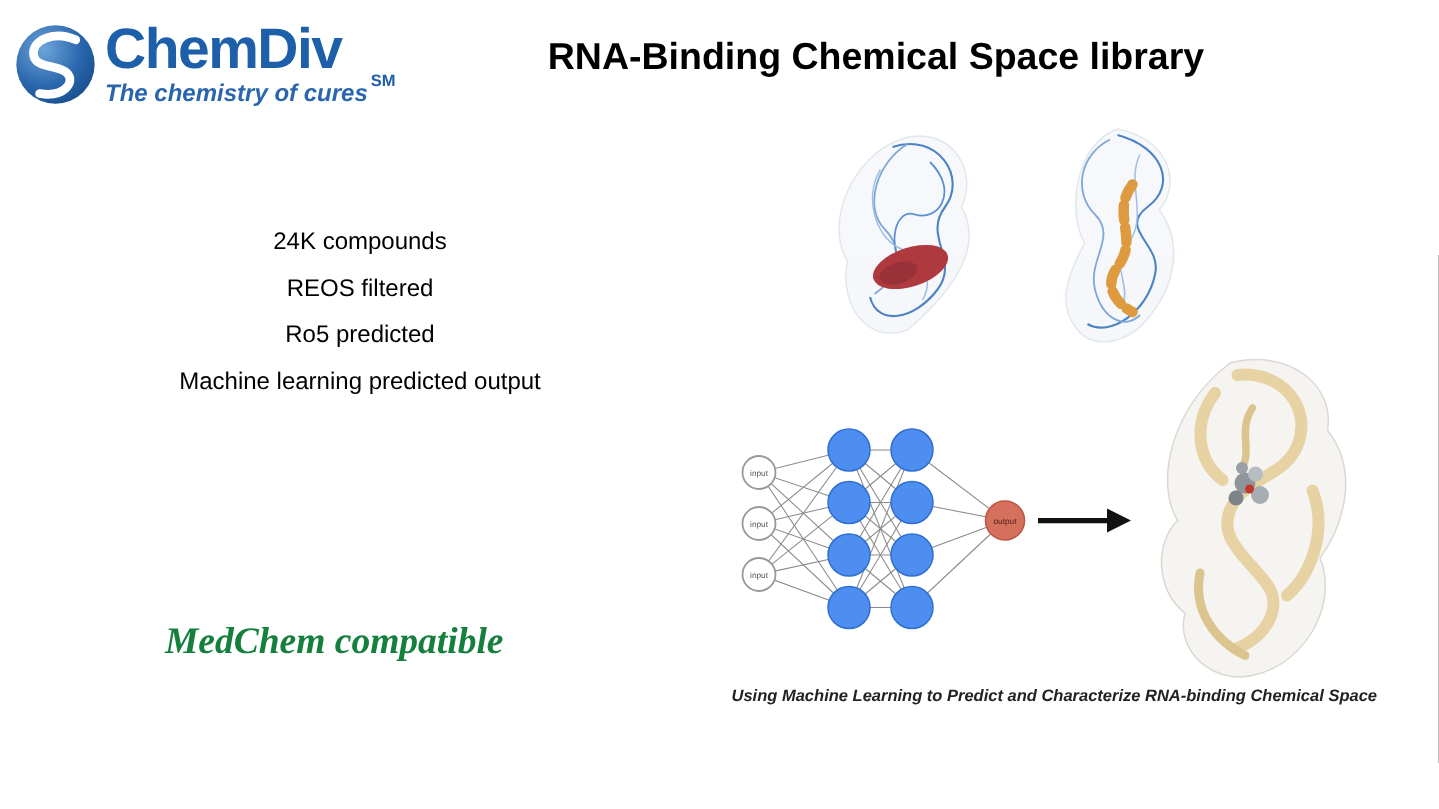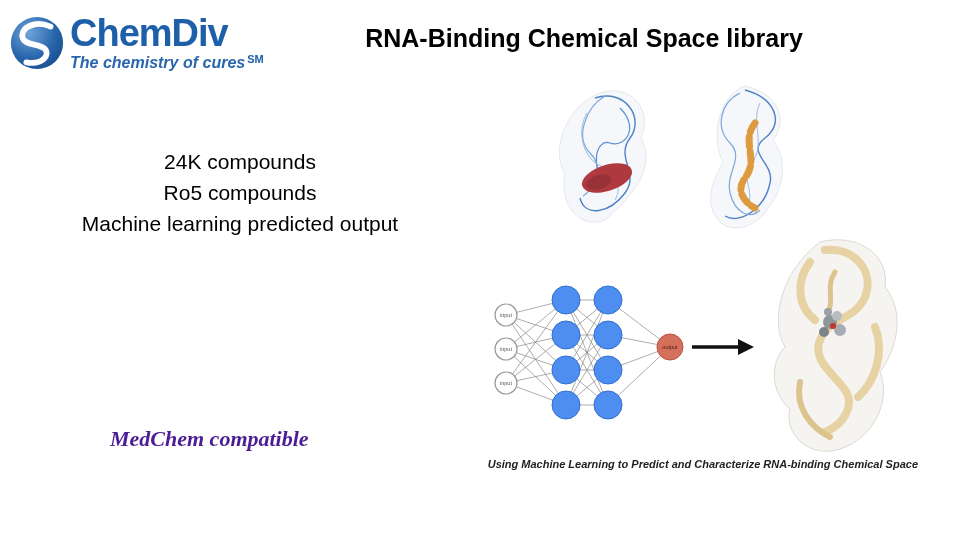--- a/index.html
+++ b/index.html
@@ -8,40 +8,40 @@
     font-family:"Liberation Sans",sans-serif;overflow:hidden;margin:0 auto;
   }
   
   .logo{position:absolute;left:8px;top:14px;display:flex;align-items:flex-start;gap:4px;}
   .logo-icon{width:58px;height:58px;flex:0 0 auto;}
   .logo-texts{display:flex;flex-direction:column;}
   .logo-name-row{display:flex;align-items:flex-start;}
   .logo-name{
     font-size:38px;font-weight:bold;color:#1d5fa8;line-height:1.05;letter-spacing:-1px;
   }
-  .logo-tagline-row{margin-top:0px;display:flex;align-items:flex-end;}
+  .logo-tagline-row{margin-top:0px;display:flex;align-items:flex-start;}
   .logo-tagline{
     font-size:16px;font-weight:bold;font-style:italic;color:#2a66ad;line-height:1.1;
   }
   .logo-sm{font-size:11px;font-weight:bold;color:#1d5fa8;margin-left:2px;position:relative;top:-6px;}
   
   .title{
     position:absolute;left:300px;top:20px;width:560px;margin:4px;
     text-align:center;font-size:25px;font-weight:bold;color:#000;
   }
   
   .bullets{
     position:absolute;left:55px;top:146px;width:370px;text-align:center;
-    font-size:21px;line-height:31px;color:#000;
+    font-size:16px;line-height:31px;color:#000;
   }
   
   .medchem{
-    position:absolute;left:110px;top:426px;
+    position:absolute;left:110px;top:414px;
     font-family:"Liberation Serif",serif;font-style:italic;font-weight:600;
-    font-size:22px;color:#4c1d95;
+    font-size:25px;color:#15803d;
   }
   
   .fig-top{position:absolute;left:545px;top:78px;width:250px;height:165px;}
   .fig-bottom{position:absolute;left:480px;top:232px;width:430px;height:230px;}
   .caption{
     position:absolute;left:468px;top:458px;width:450px;text-align:right;
     font-size:11px;font-weight:bold;font-style:italic;color:#222;
   }
   svg text{font-family:"Liberation Sans",sans-serif;}
 </style>
@@ -70,21 +70,22 @@
         <span class="logo-tagline">The chemistry of cures</span>
         <span class="logo-sm">SM</span>
       </div>
     </div>
   </div>
 
   <h1 class="title">RNA-Binding Chemical Space library</h1>
 
   <div class="bullets">
     <div>24K compounds</div>
-    <div>Ro5 compounds</div>
+    <div>REOS filtered</div>
+    <div>Ro5 predicted</div>
     <div>Machine learning predicted output</div>
   </div>
 
   <div class="medchem">MedChem compatible</div>
 
   <svg class="fig-top" viewBox="0 0 250 165">
 
     <g>
       <path d="M55,15 C88,4 108,35 96,60 C112,88 88,118 60,142 C34,152 14,126 20,96 C4,70 24,26 55,15 Z" fill="#eef2f7" opacity="0.55" stroke="#ccd4de" stroke-width="1"></path>
       <path d="M50,20 C80,10 100,40 85,60 C70,80 95,95 80,115 C65,135 40,140 35,120" fill="none" stroke="#4d82c4" stroke-width="1.4"></path>

